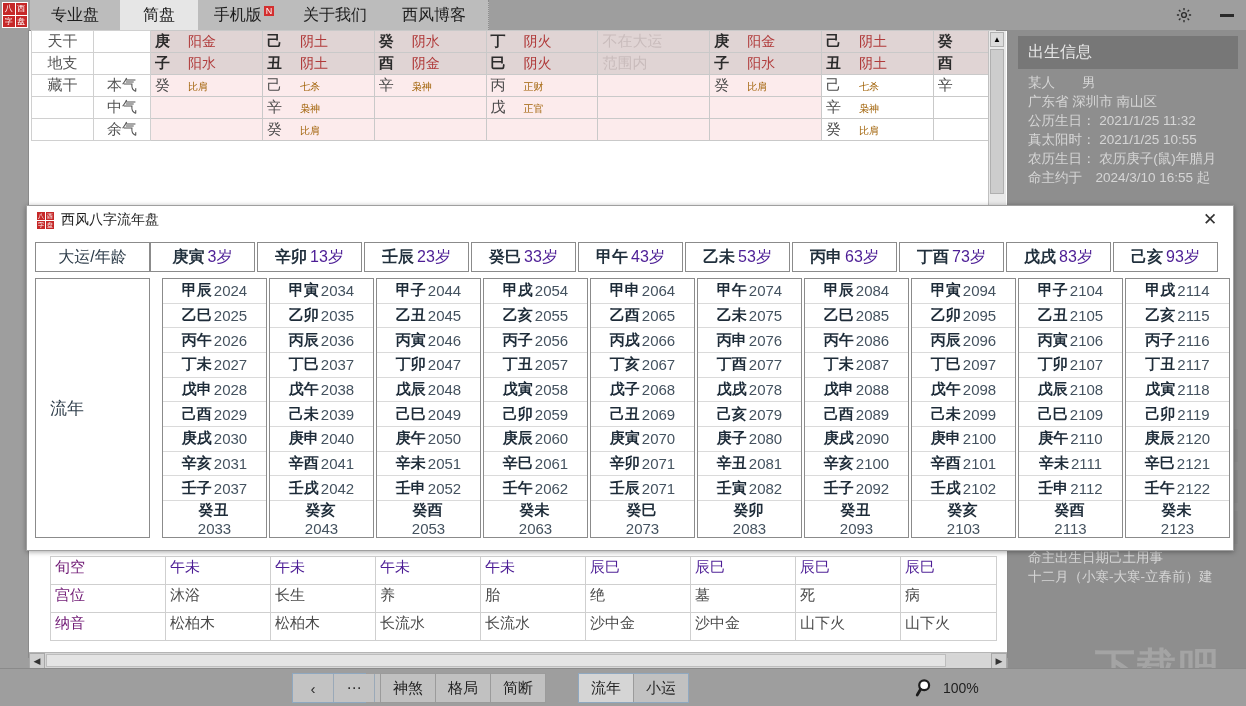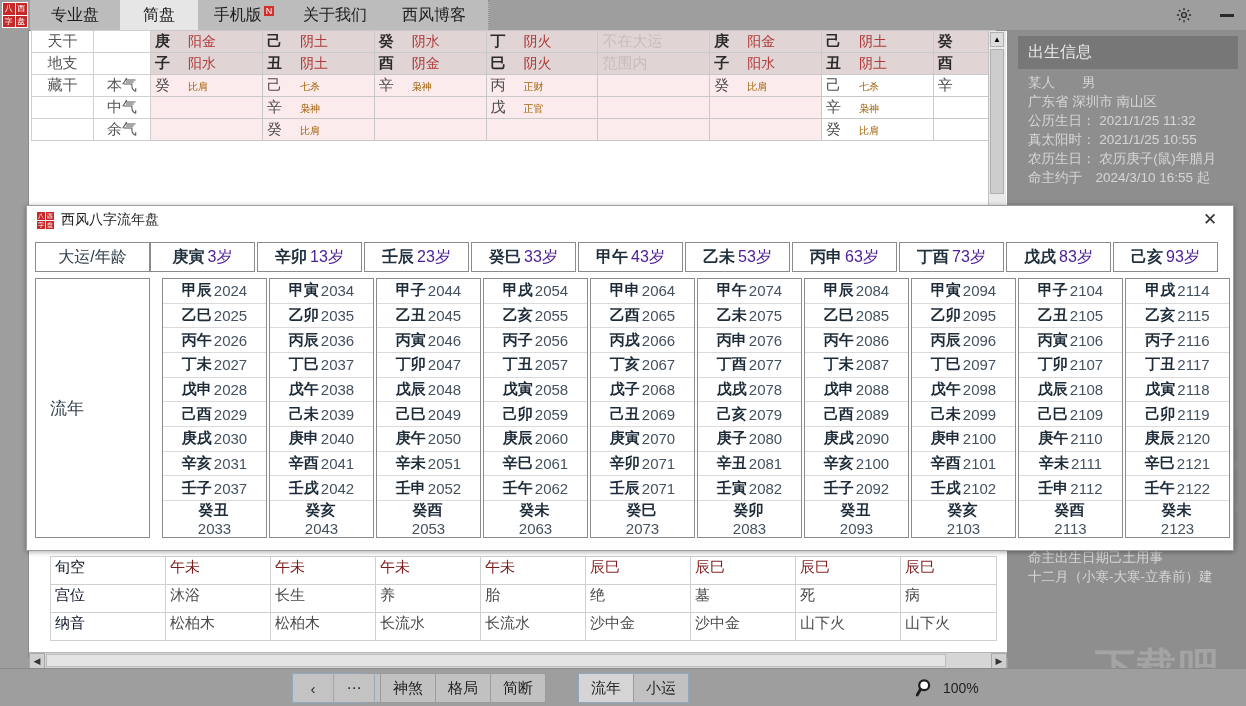--- a/index.html
+++ b/index.html
@@ -42,22 +42,22 @@
   .gz .stem{color:#2b2b2b;font-weight:bold;font-size:15px;}
   .gz .el{color:#b03a3a;font-size:14px;}
   .hid{background:#fcebec;}
   .hid.white{background:#fff;}
   .hid .s{color:#4a4a4a;font-size:15px;}
   .hid .g{color:#a16207;font-size:10px;text-align:right;}
 
   
   #botTable{position:absolute;left:50px;top:556px;width:946px;}
   #botTable td{height:25px;font-size:15px;color:#4a4a4a;border:1px solid #cfcfcf;}
-  #botTable td.rl{color:#0f172a;}
-  #botTable td.red{color:#7f1d1d;}
+  #botTable td.rl{color:#701a75;}
+  #botTable td.red{color:#4c1d95;}
 
   
   #hscroll{position:absolute;left:29px;top:652px;width:978px;height:16px;background:#d6d6d6;
            border-top:1px solid #b5b5b5;}
   #hscroll .arw{position:absolute;top:0;width:16px;height:16px;background:#cfcfcf;
                 border:1px solid #a8a8a8;box-sizing:border-box;font-size:9px;text-align:center;
                 line-height:14px;color:#333;}
   #hscroll .arwL{left:0;}
   #hscroll .arwR{right:0;}
   #hscroll .thumb{position:absolute;left:17px;top:1px;width:900px;height:13px;background:#e4e4e4;border:1px solid #bdbdbd;box-sizing:border-box;}

